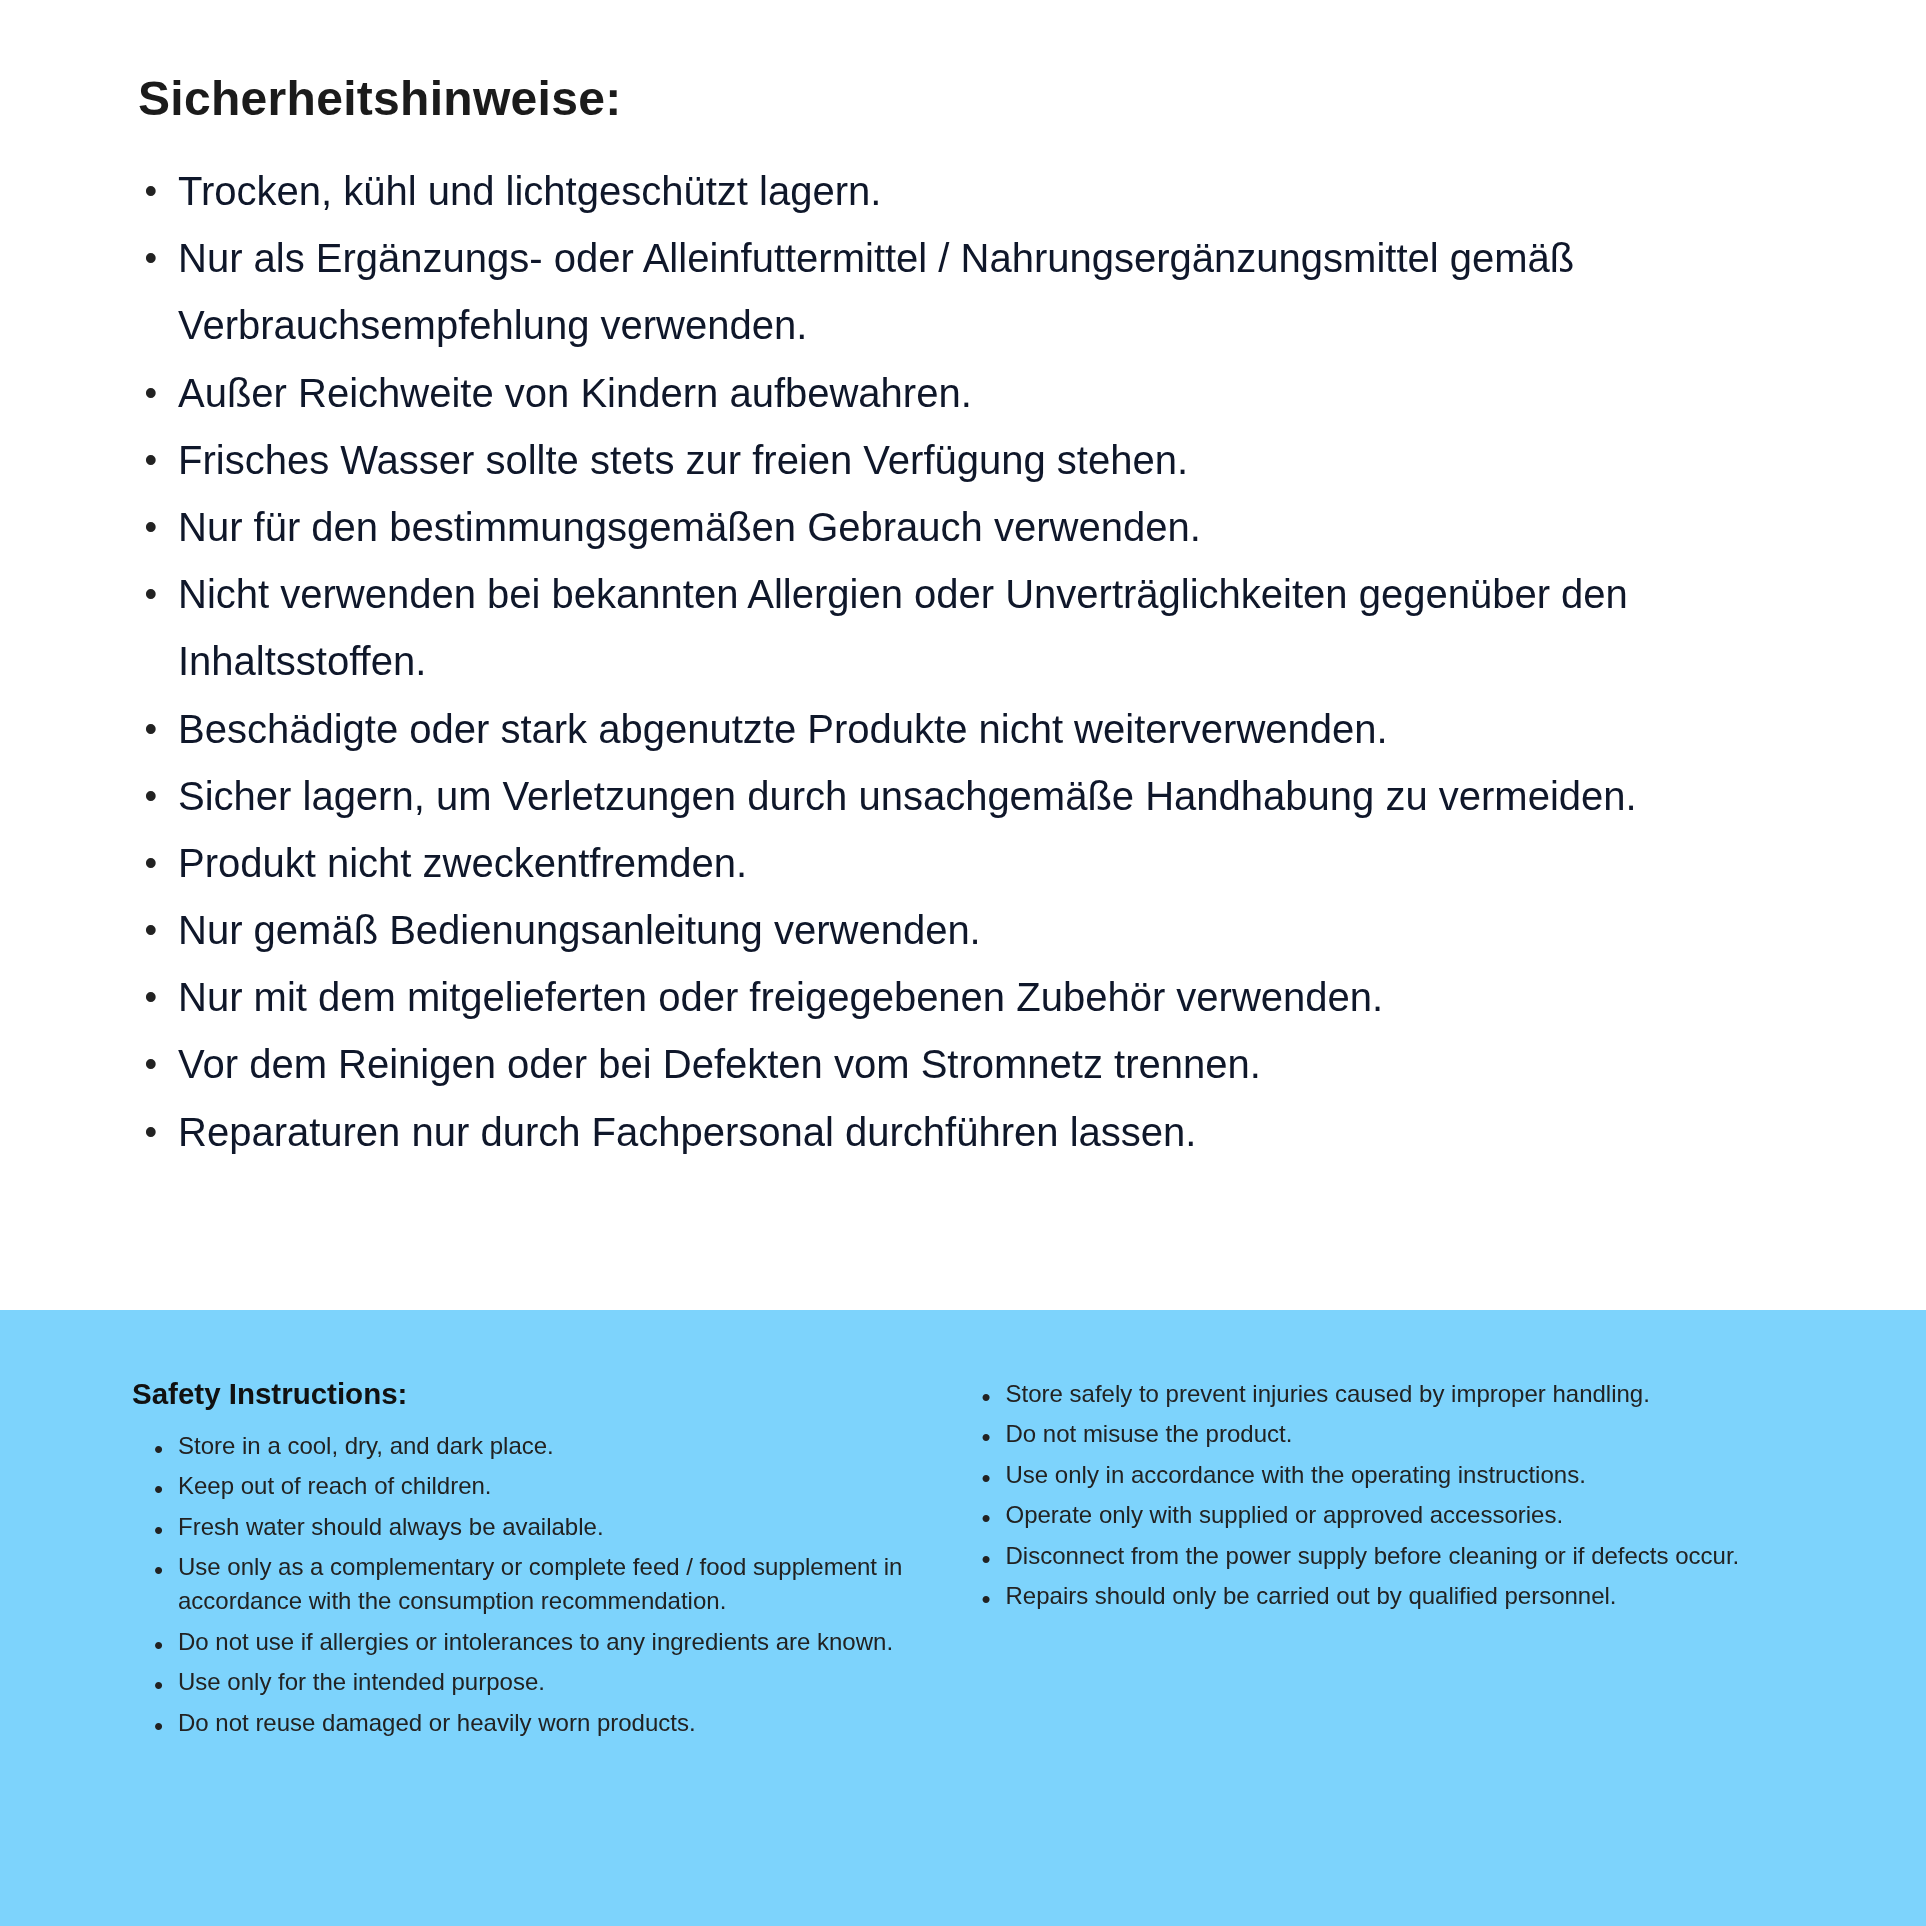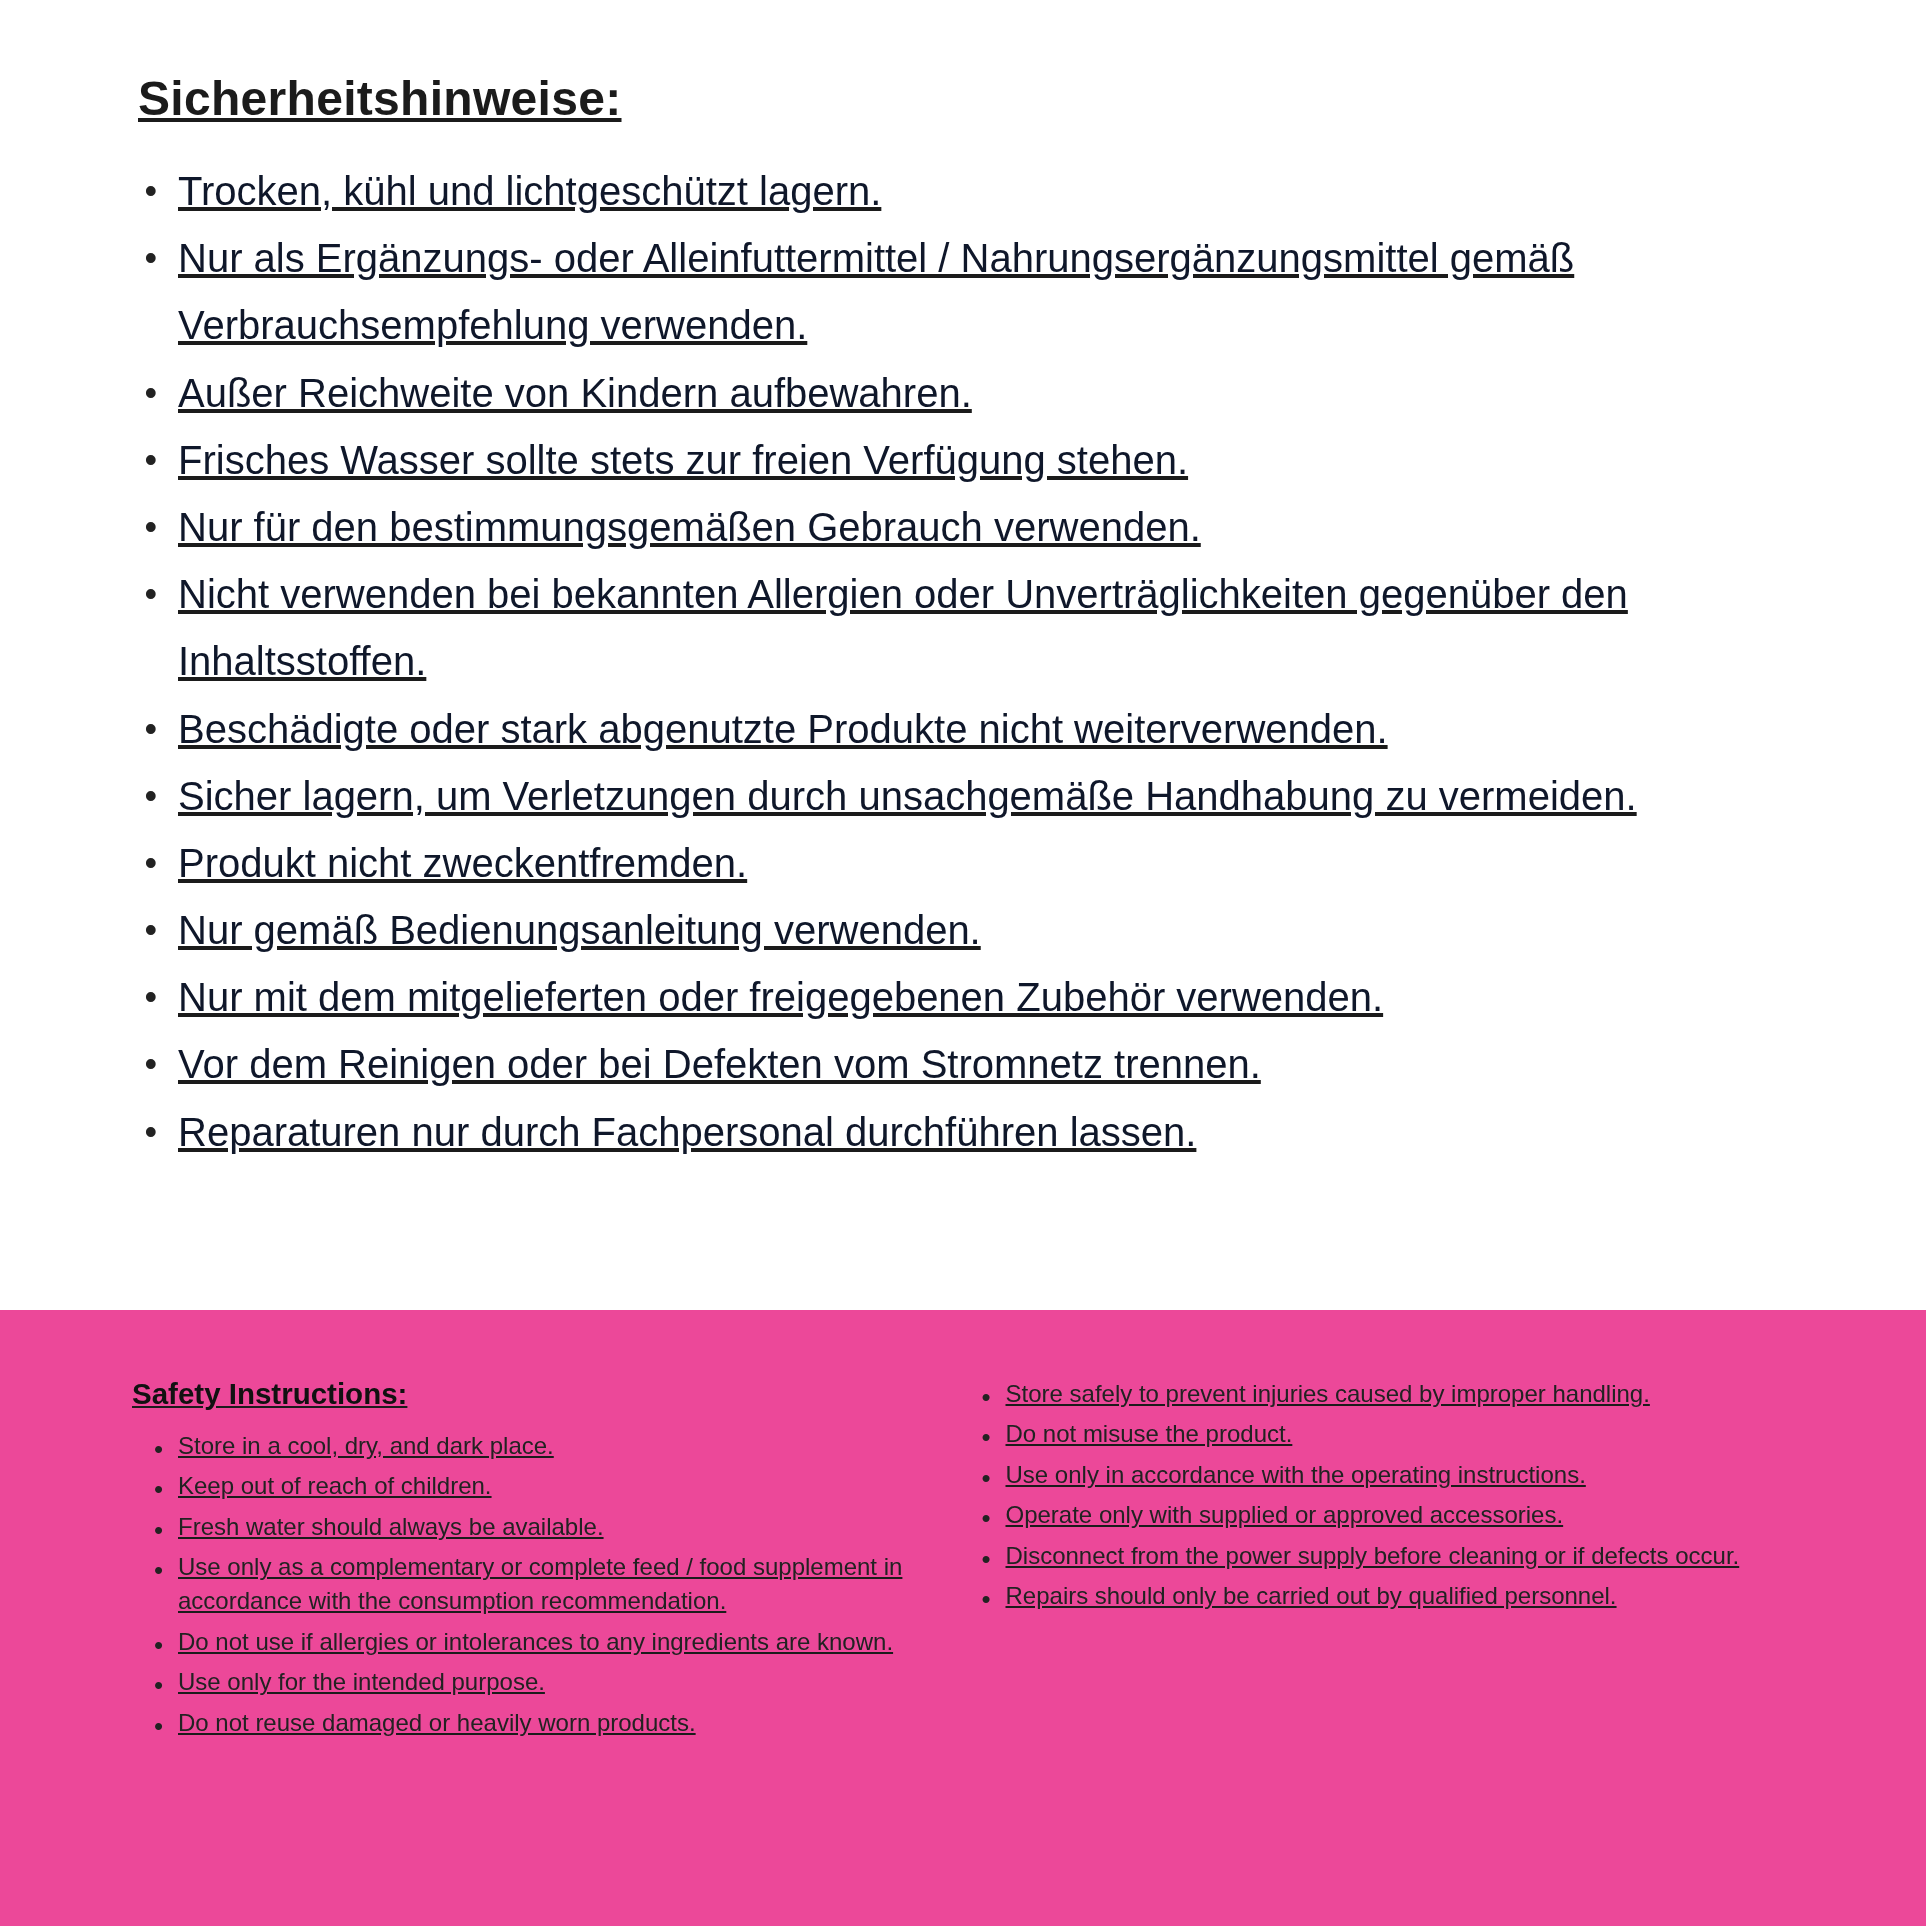--- a/index.html
+++ b/index.html
@@ -9,21 +9,20 @@
     background: #ffffff;
     font-family: "Liberation Sans", "DejaVu Sans", sans-serif;
     color: #1b1b1b;
     overflow: hidden;
   }
   .page {
     width: 1926px;
     height: 1926px;
     display: flex;
     flex-direction: column;
-    text-decoration: underline;
   }
 
   
   .german-section {
     flex: 0 0 auto;
     padding: 71px 116px 0 138px;
     height: 1310px;
   }
   .german-title {
     font-size: 48px;
@@ -48,21 +47,21 @@
     left: 6.4px;
     top: 0;
     font-size: 36px;
     line-height: 1.86;
     color: #222222;
   }
 
   
   .english-section {
     flex: 1 1 auto;
-    background: #ec4899;
+    background: #7dd3fc;
     padding: 67px 103px 39px 132px;
     display: flex;
   }
   .col {
     flex: 1 1 0;
   }
   .english-title {
     font-size: 29.5px;
     font-weight: 700;
     margin-bottom: 18px;

